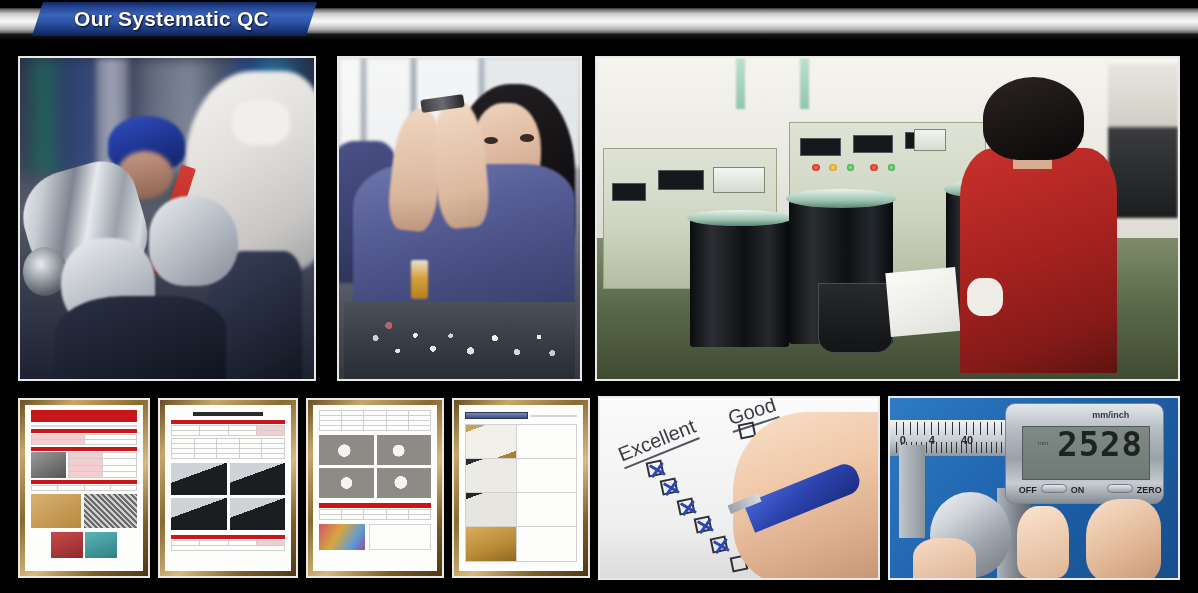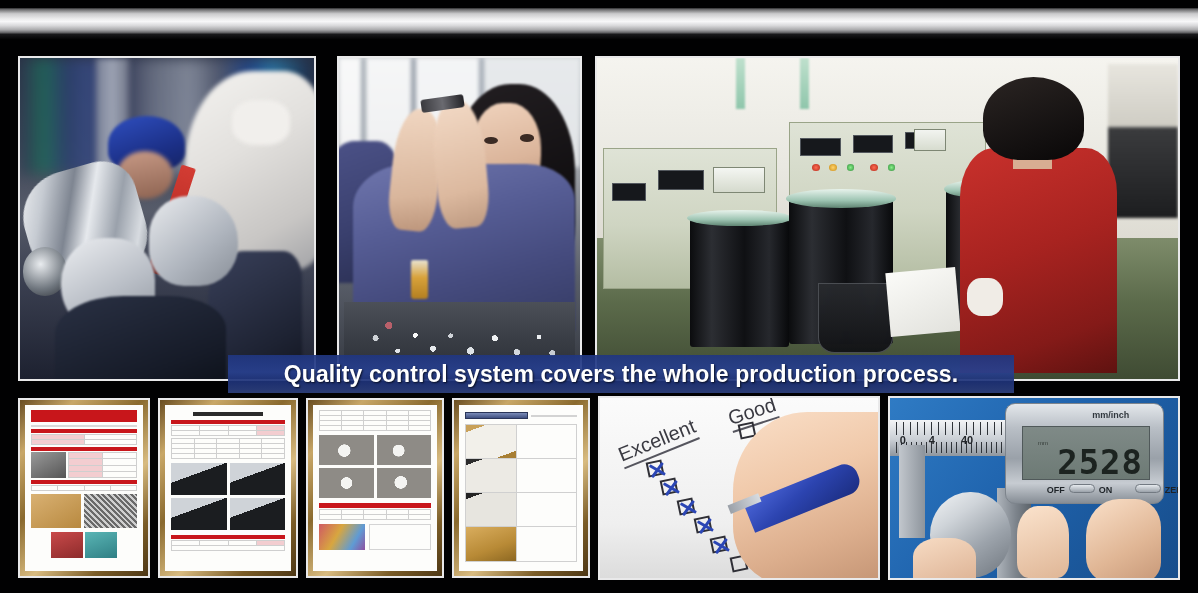--- a/index.html
+++ b/index.html
@@ -437,34 +437,34 @@
   .p6 .body {
     position: absolute; left: 40%; top: 3%; width: 55%; height: 56%;
     border-radius: 10px;
     background: linear-gradient(to bottom, #e3e7eb 0%, #b9bfc6 24%, #9aa1a9 55%, #c7ccd2 80%, #868d95 100%);
     border: 1px solid #7d848c;
   }
   .p6 .screen {
     position: absolute; left: 10%; top: 22%; width: 82%; height: 55%;
     background: linear-gradient(to bottom, #7f8a87, #6d7a75);
     border: 1px solid #50595a;
-    display: flex; align-items: flex-end; justify-content: flex-end;
+    display: flex; align-items: flex-start; justify-content: flex-end;
     padding-right: 6px;
     padding-left: 40px;
   }
   .p6 .reading {
     font-family: "DejaVu Sans Mono", monospace;
     font-size: 34px; font-weight: bold; color: #1c2320; letter-spacing: 1px;
     line-height: 1;
   }
   .p6 .unit-label {
     position: absolute; left: 55%; top: 6%; font-size: 9px; color: #31383e; font-weight: bold;
   }
   .p6 .mm-small { position: absolute; left: 12%; top: 25%; font-size: 6px; color: #353c39; }
-  .p6 .btnrow { position: absolute; left: 8%; top: 82%; width: 86%; height: 14%; margin-left: 28px; }
+  .p6 .btnrow { position: absolute; left: 8%; top: 82%; width: 86%; height: 14%; }
   .p6 .btn-pill {
     position: absolute; width: 26px; height: 9px; border-radius: 5px;
     background: linear-gradient(to bottom, #e6eaee, #9ba2aa);
     border: 1px solid #737a82;
   }
   .p6 .btn-txt { position: absolute; font-size: 9px; font-weight: bold; color: #1e2328; }
   .p6 .disc {
     position: absolute; left: 14%; top: 52%; width: 28%; height: 48%;
     border-radius: 50%;
     background: linear-gradient(145deg, #f3f5f7 0%, #cfd4d9 30%, #9ca3ab 62%, #6e757d 100%);
@@ -505,20 +505,23 @@
   }
 </style>
 </head>
 <body>
 
 <div class="page">
 
   <div class="header">
     <div class="header-strip"></div>
     <div class="header-underline"></div>
+    <div class="header-tab">
+      <span class="header-tab-label">Our Systematic QC</span>
+    </div>
   </div>
 
   <div class="gallery-top">
 
     <div class="photo p1">
       <div class="photo-inner">
         <div class="bg"></div>
         <div class="shelf"></div>
         <div class="col"></div>
         <div class="whitecoat"></div>
@@ -595,23 +598,20 @@
         <div class="person">
           <div class="shirt"></div>
           <div class="neck"></div>
           <div class="hair"></div>
           <div class="hand"></div>
         </div>
       </div>
     </div>
   </div>
 
-  <div class="caption">
-    <span class="caption-text">Quality control system covers the whole production process.</span>
-  </div>
 
   <div class="gallery-bottom">
 
     <div class="photo doc d1">
       <div class="frame">
         <div class="sheet">
           <div style="background:#c8161b;height:12px;width:100%;margin-bottom:3px"></div>
           <div class="grayline"></div>
           <div class="redbar-sm"></div>
           <table class="tbl">

